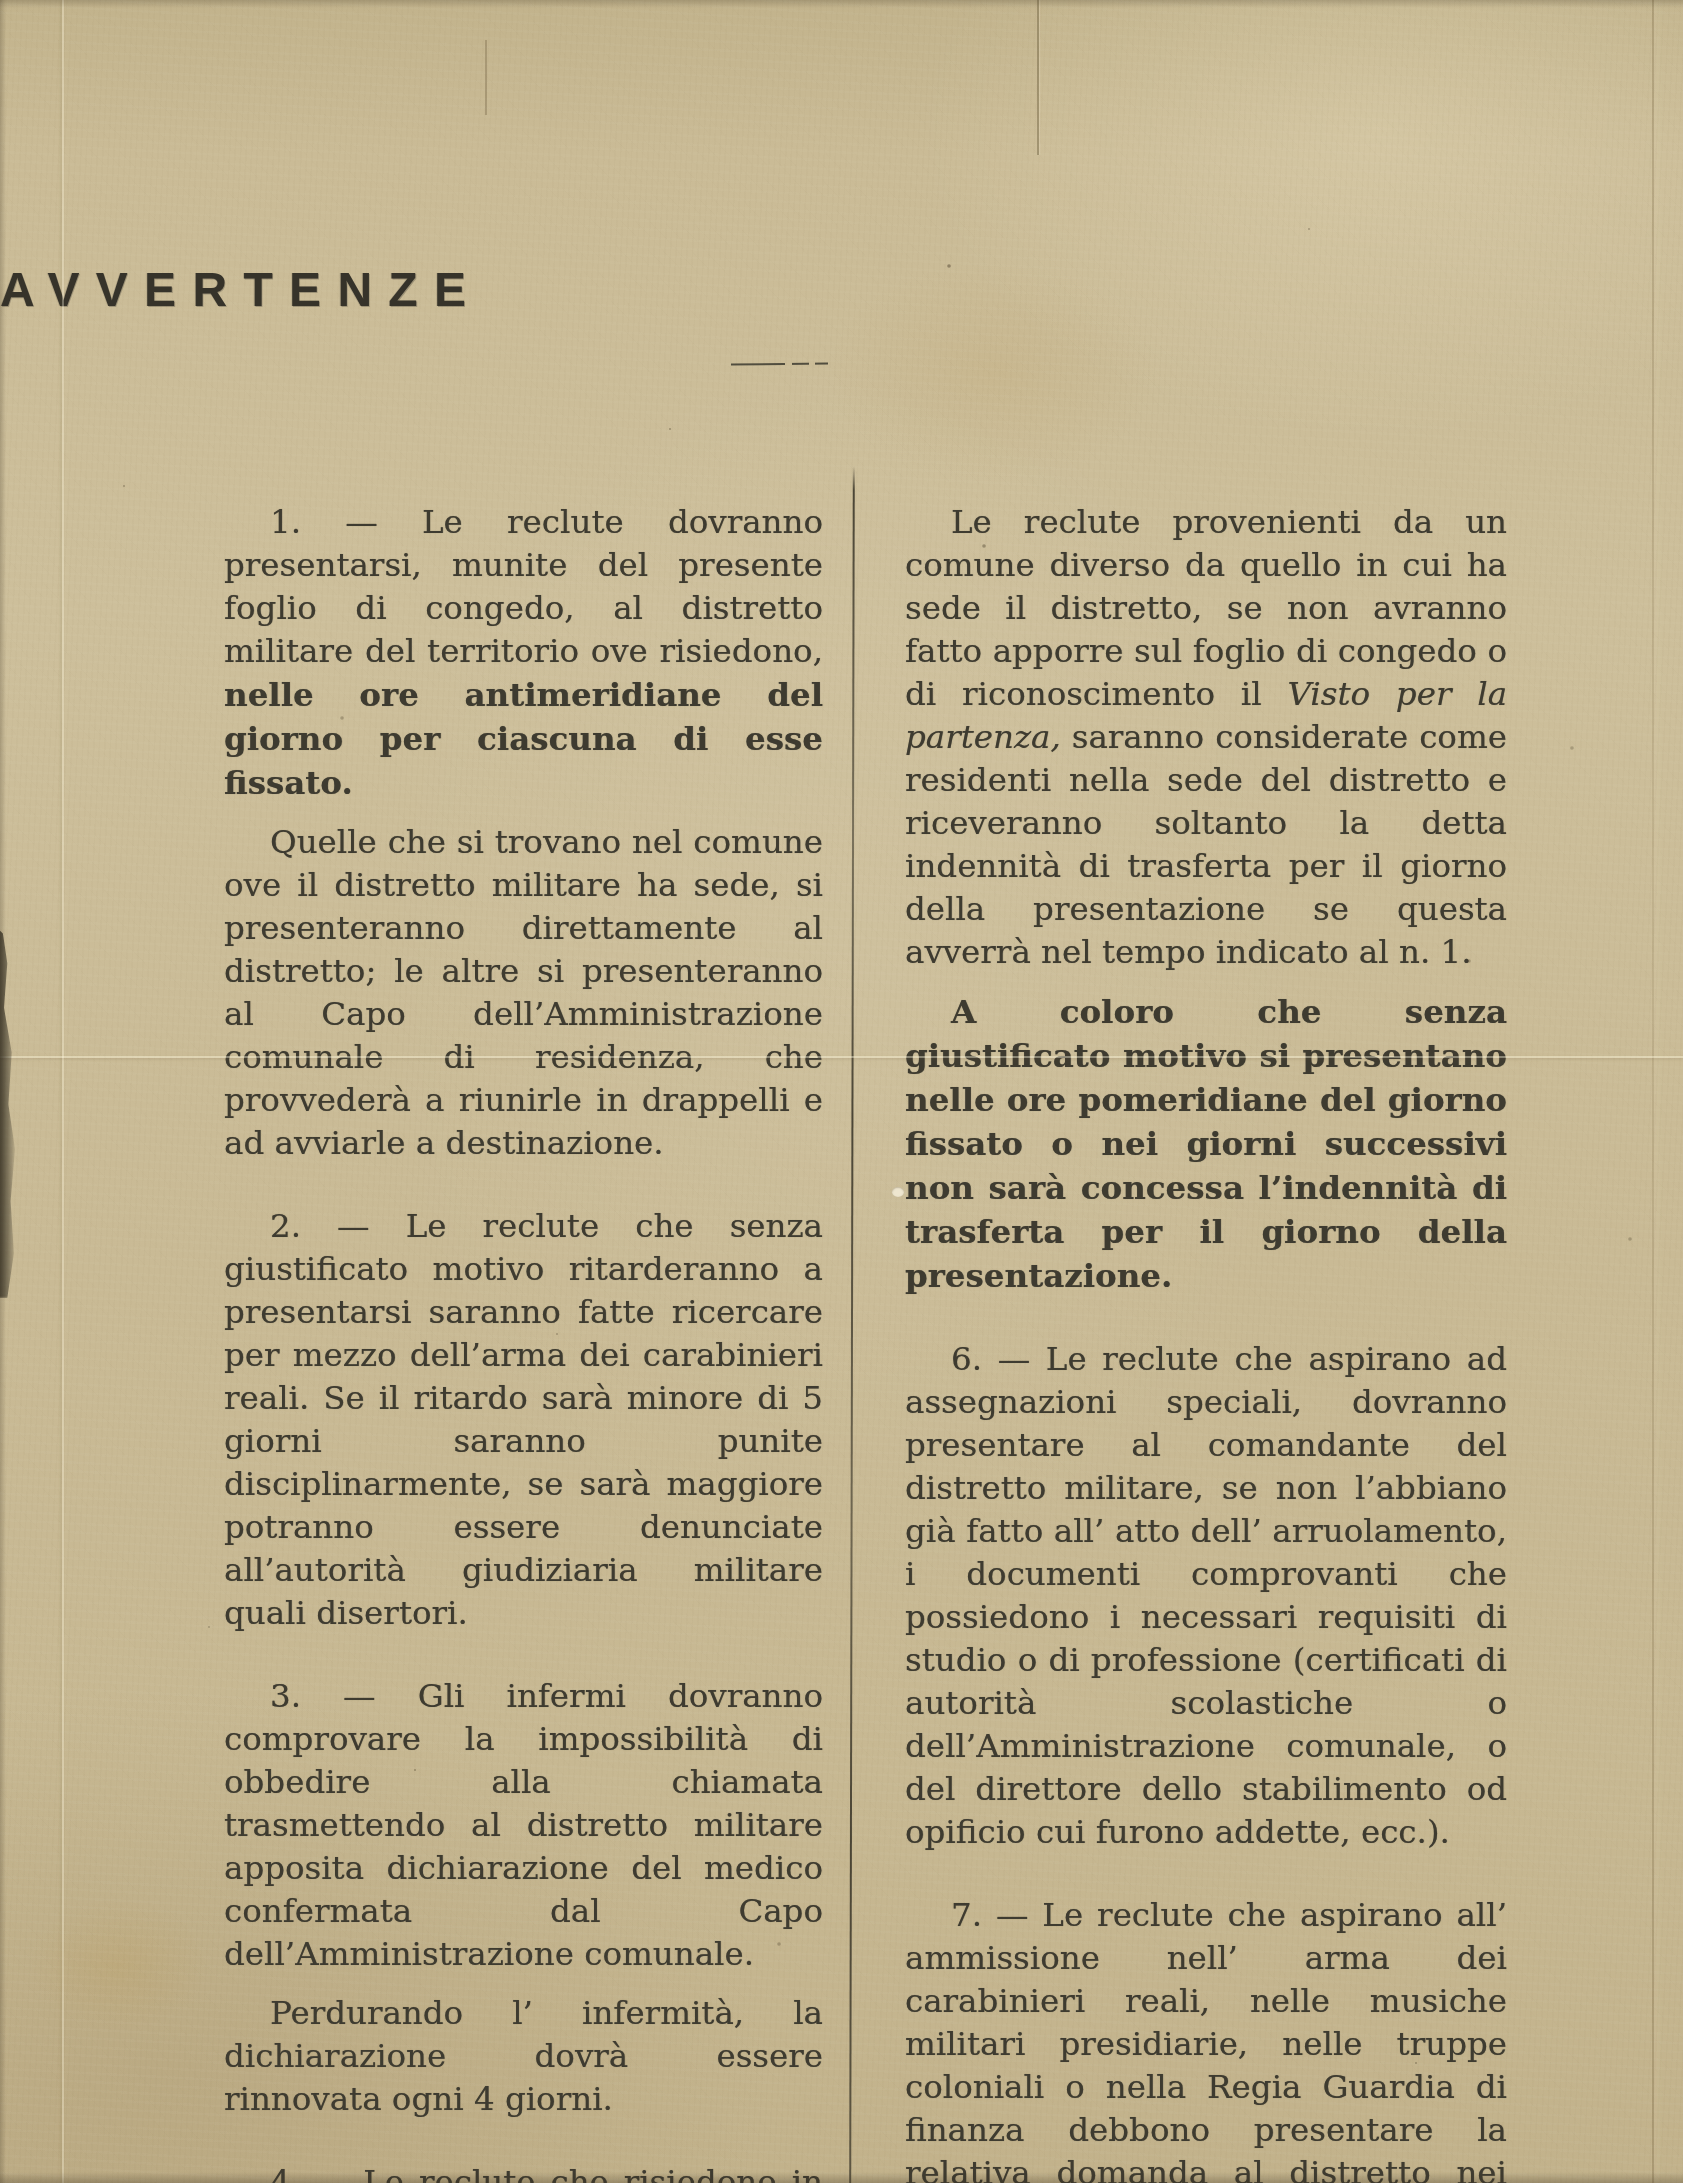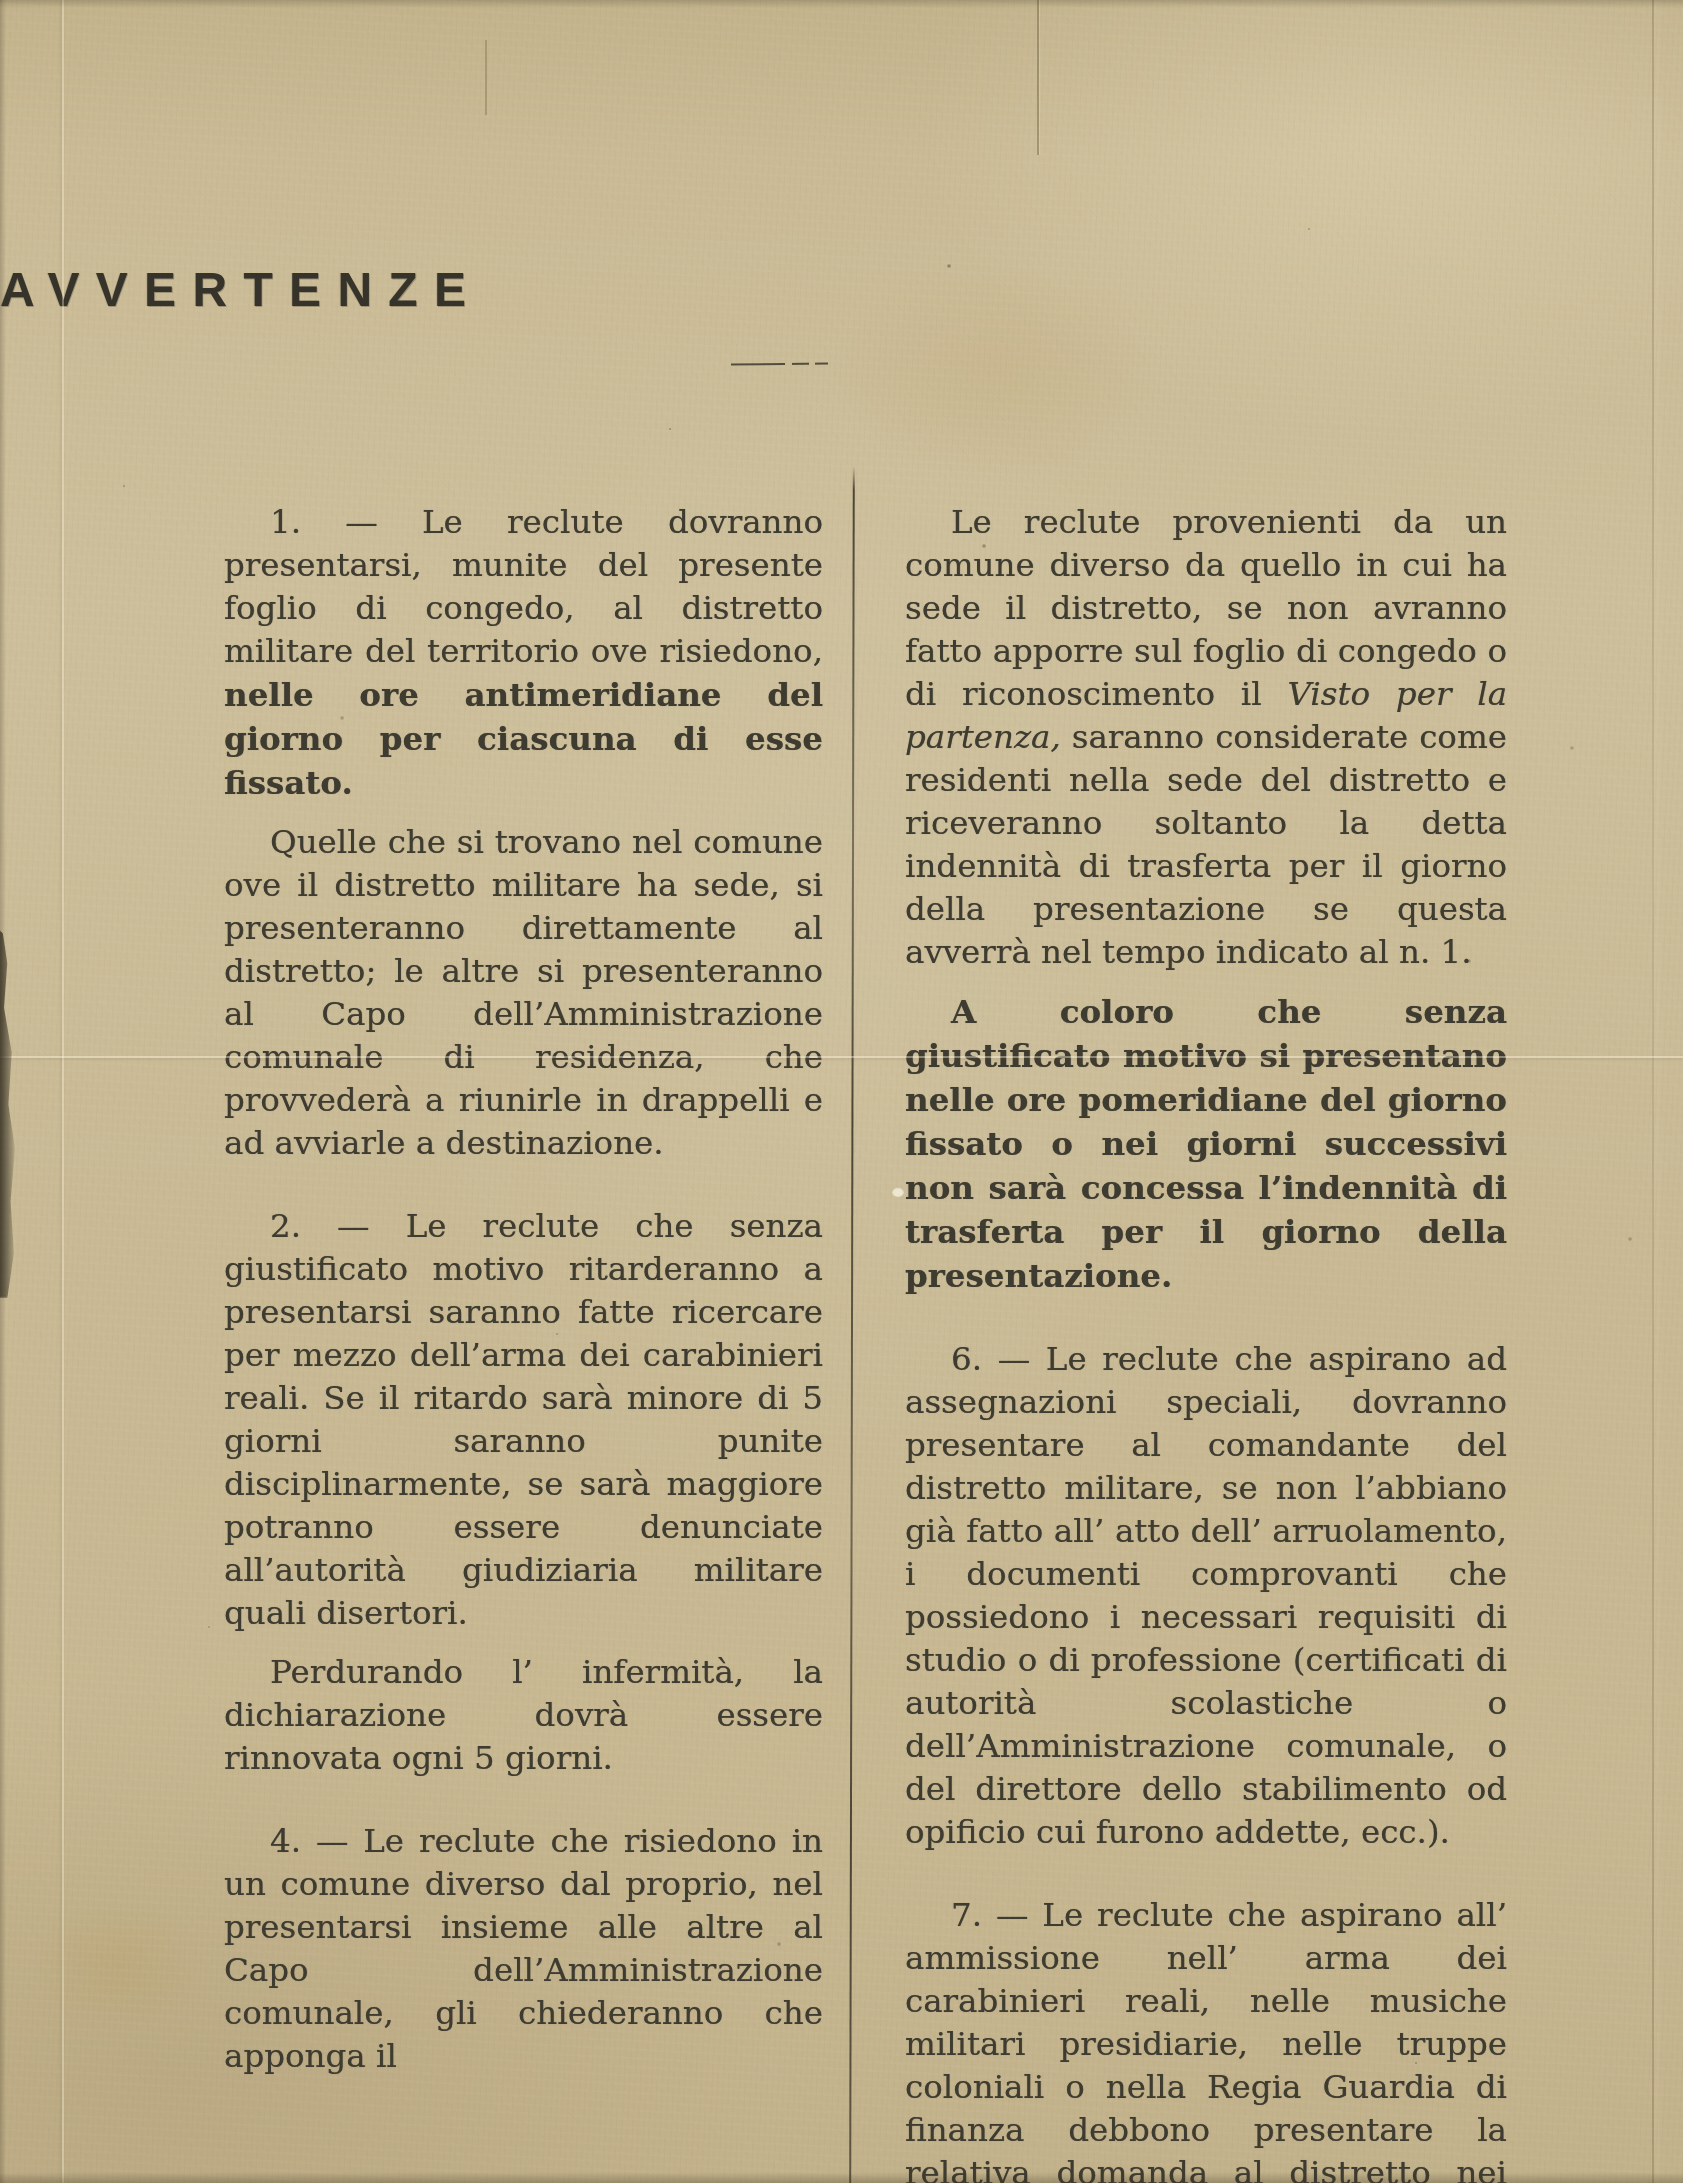--- a/index.html
+++ b/index.html
@@ -108,21 +108,22 @@
 <div class="paper">
   <div class="texture"></div>
 
   <h1 class="title">AVVERTENZE</h1>
   <div class="title-rule"></div>
 
   <div class="col col-left" style="color: rgb(62, 59, 48);">
       <p class="para"><span>1. — Le reclute dovranno presentarsi, munite del presente foglio di congedo, al distretto militare del territorio ove risiedono, </span><span class="b">nelle ore antimeridiane del giorno per ciascuna di esse fissato.</span></p>
       <p class="para"><span>Quelle che si trovano nel comune ove il distretto militare ha sede, si presenteranno direttamente al distretto; le altre si presenteranno al Capo dell’Amministrazione comunale di residenza, che provvederà a riunirle in drappelli e ad avviarle a destinazione.</span></p>
       <p class="para gap"><span>2. — Le reclute che senza giustificato motivo ritarderanno a presentarsi saranno fatte ricercare per mezzo dell’arma dei carabinieri reali. Se il ritardo sarà minore di 5 giorni saranno punite disciplinarmente, se sarà maggiore potranno essere denunciate all’autorità giudiziaria militare quali disertori.</span></p>
-      <p class="para"><span>Perdurando l’ infermità, la dichiarazione dovrà essere rinnovata ogni 5 giorni.</span></p>
+      <p class="para gap"><span>3. — Gli infermi dovranno comprovare la impossibilità di obbedire alla chiamata trasmettendo al distretto militare apposita dichiarazione del medico confermata dal Capo dell’Amministrazione comunale.</span></p>
+      <p class="para"><span>Perdurando l’ infermità, la dichiarazione dovrà essere rinnovata ogni 4 giorni.</span></p>
       <p class="para gap"><span>4. — Le reclute che risiedono in un comune diverso dal proprio, nel presentarsi insieme alle altre al Capo dell’Amministrazione comunale, gli chiederanno che apponga il </span></p>
     </div>
   <div class="divider"></div>
   <div class="col col-right" style="color: rgb(62, 59, 48);">
       <p class="para"><span>Le reclute provenienti da un comune diverso da quello in cui ha sede il distretto, se non avranno fatto apporre sul foglio di congedo o di riconoscimento il </span><span class="i">Visto per la partenza,</span><span> saranno considerate come residenti nella sede del distretto e riceveranno soltanto la detta indennità di trasferta per il giorno della presentazione se questa avverrà nel tempo indicato al n. 1.</span></p>
       <p class="para"><span class="b">A coloro che senza giustificato motivo si presentano nelle ore pomeridiane del giorno fissato o nei giorni successivi non sarà concessa l’indennità di trasferta per il giorno della presentazione.</span></p>
       <p class="para gap"><span>6. — Le reclute che aspirano ad assegnazioni speciali, dovranno presentare al comandante del distretto militare, se non l’abbiano già fatto all’ atto dell’ arruolamento, i documenti comprovanti che possiedono i necessari requisiti di studio o di professione (certificati di autorità scolastiche o dell’Amministrazione comunale, o del direttore dello stabilimento od opificio cui furono addette, ecc.).</span></p>
       <p class="para gap"><span>7. — Le reclute che aspirano all’ ammissione nell’ arma dei carabinieri reali, nelle musiche militari presidiarie, nelle truppe coloniali o nella Regia Guardia di finanza debbono presentare la relativa domanda al distretto nei termini fissati dal manifesto di chiamata.</span></p>
     </div>
 

